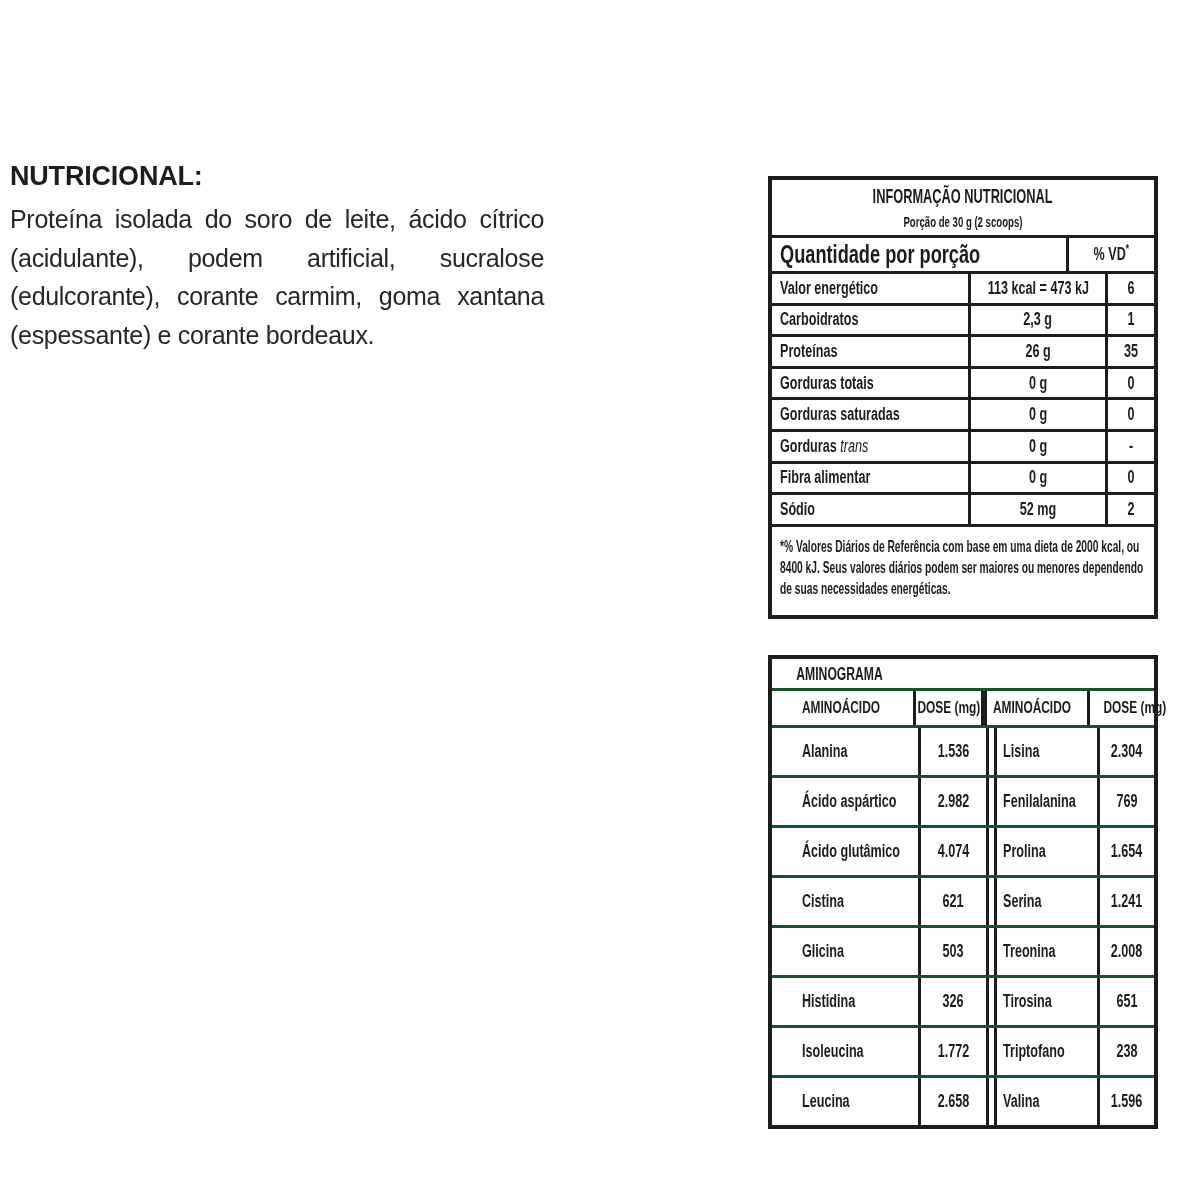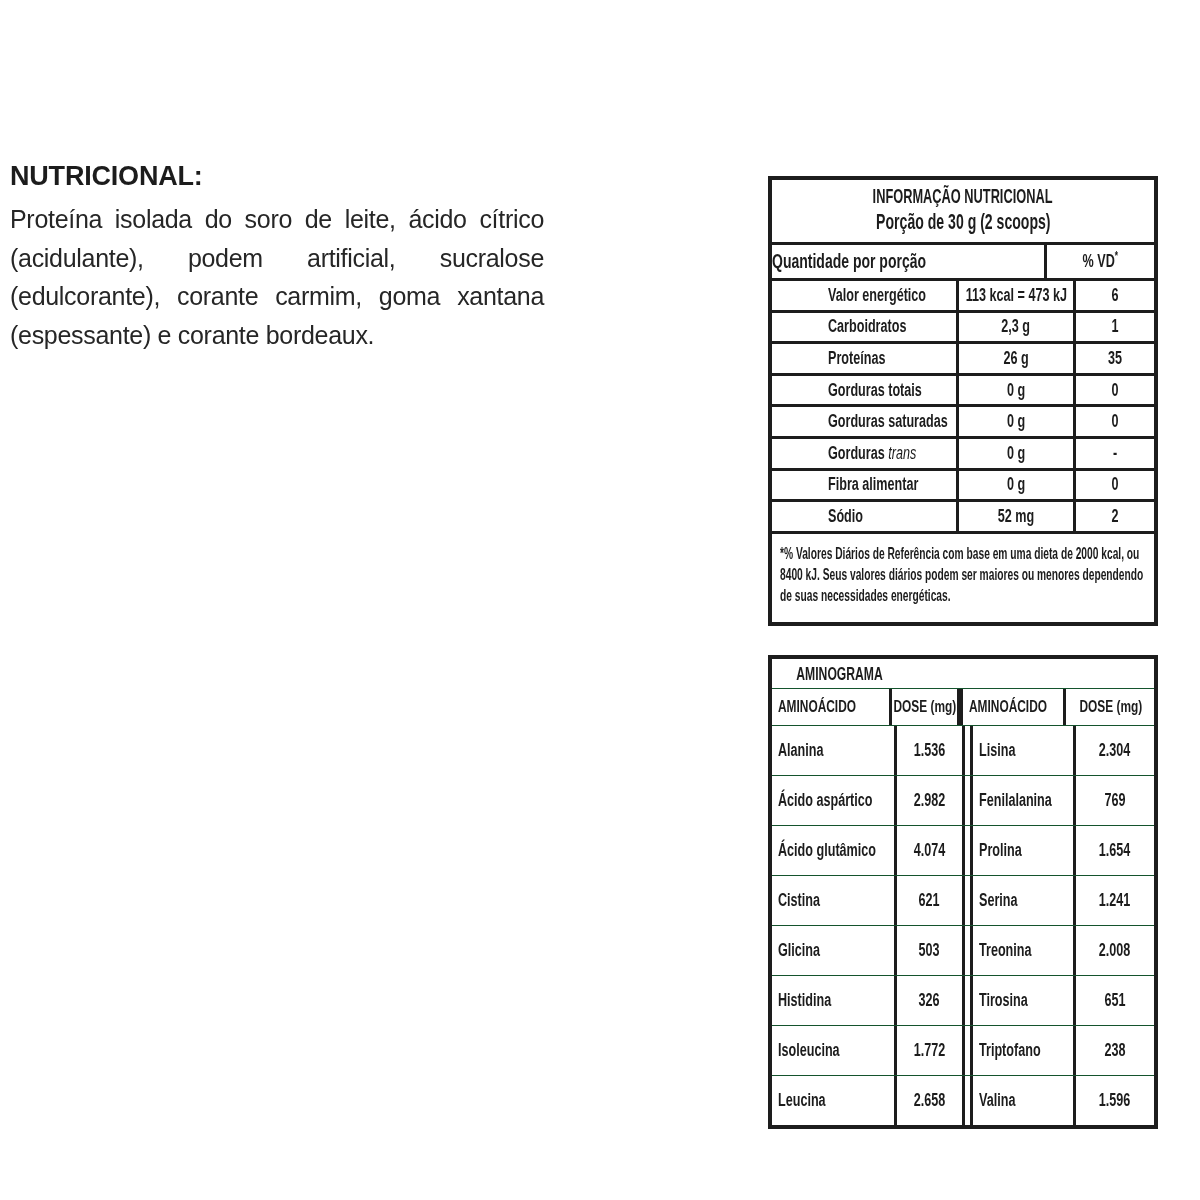--- a/index.html
+++ b/index.html
@@ -33,43 +33,43 @@
   }
   .tbl, .tbl * { font-weight: 700; }
   
   .cx  { display: inline-block; transform: scaleX(0.70); transform-origin: 0 50%; white-space: nowrap; }
   .cxc { display: inline-block; transform: scaleX(0.70); transform-origin: 50% 50%; white-space: nowrap; }
   .cxt { display: inline-block; transform: scaleX(0.64); transform-origin: 50% 50%; white-space: nowrap; }
   .cxf { display: inline-block; transform: scaleX(0.62); transform-origin: 0 50%; white-space: nowrap; }
 
   
   .nt { top: 176px; }
-  .nt-title { height: 62px; text-align: center; padding-top: 3px; }
+  .nt-title { height: 55px; text-align: center; padding-top: 3px; }
   .nt-title .l1 { font-size: 20px; line-height: 26px; }
-  .nt-title .l2 { font-size: 22px; line-height: 25px; }
+  .nt-title .l2 { font-size: 15px; line-height: 25px; }
   .nt-header { display: flex; height: 36px; border-top: 3px solid #1d1d1d; }
-  .nt-header .h-left  { flex: 1; display: flex; align-items: center; font-size: 20px; }
+  .nt-header .h-left  { flex: 1; display: flex; align-items: center; padding-left: 8px; font-size: 26px; }
   .nt-header .h-right { width: 110px; border-left: 3px solid #1d1d1d;
                         display: flex; align-items: center; justify-content: center; font-size: 18px; }
   .nt-header sup { font-size: 12px; vertical-align: super; line-height: 0; }
   .nt-row { display: flex; height: 31.6px; border-top: 3px solid #1d1d1d; font-size: 18px; }
-  .nt-row .c-name { width: 136px; display: flex; align-items: center; padding-left: 8px; margin-left: 48px; }
-  .nt-row .c-val  { width: 117px; border-left: 3px solid #1d1d1d;
+  .nt-row .c-name { width: 196px; display: flex; align-items: center; padding-left: 8px; }
+  .nt-row .c-val  { width: 137px; border-left: 3px solid #1d1d1d;
                     display: flex; align-items: center; justify-content: center; }
   .nt-row .c-vd   { flex: 1; border-left: 3px solid #1d1d1d;
                     display: flex; align-items: center; justify-content: center; }
   .nt-row .it { font-style: italic; font-weight: 400; }
   .nt-row .it:not(:empty) { margin-left: 5px; }
   .nt-foot { border-top: 3px solid #1d1d1d; padding: 9px 8px 16px; }
   .nt-foot .fl { line-height: 21px; font-size: 16.5px; }
 
   
   .am { top: 655px; }
   .am-title { height: 29px; display: flex; align-items: center; font-size: 19px; }
-  .am-head, .am-row { display: flex; border-top: 1px solid #14532d; }
+  .am-head, .am-row { display: flex; border-top: 3px solid #14532d; padding-left: 24px; }
   .am-head { height: 37px; font-size: 17px; }
   .am-row  { height: 50px; font-size: 18px; }
   .col-a1 { width: 122px; display: flex; align-items: center; padding-left: 6px; }
   .col-d1 { width: 71px; border-left: 3px solid #1d1d1d; border-right: 3px solid #1d1d1d;
             display: flex; align-items: center; justify-content: center; }
   .col-gap { width: 5px; }
   .col-a2 { width: 103px; border-left: 3px solid #1d1d1d;
             display: flex; align-items: center; padding-left: 6px; }
   .col-d2 { flex: 1; border-left: 3px solid #1d1d1d;
             display: flex; align-items: center; justify-content: center; }

